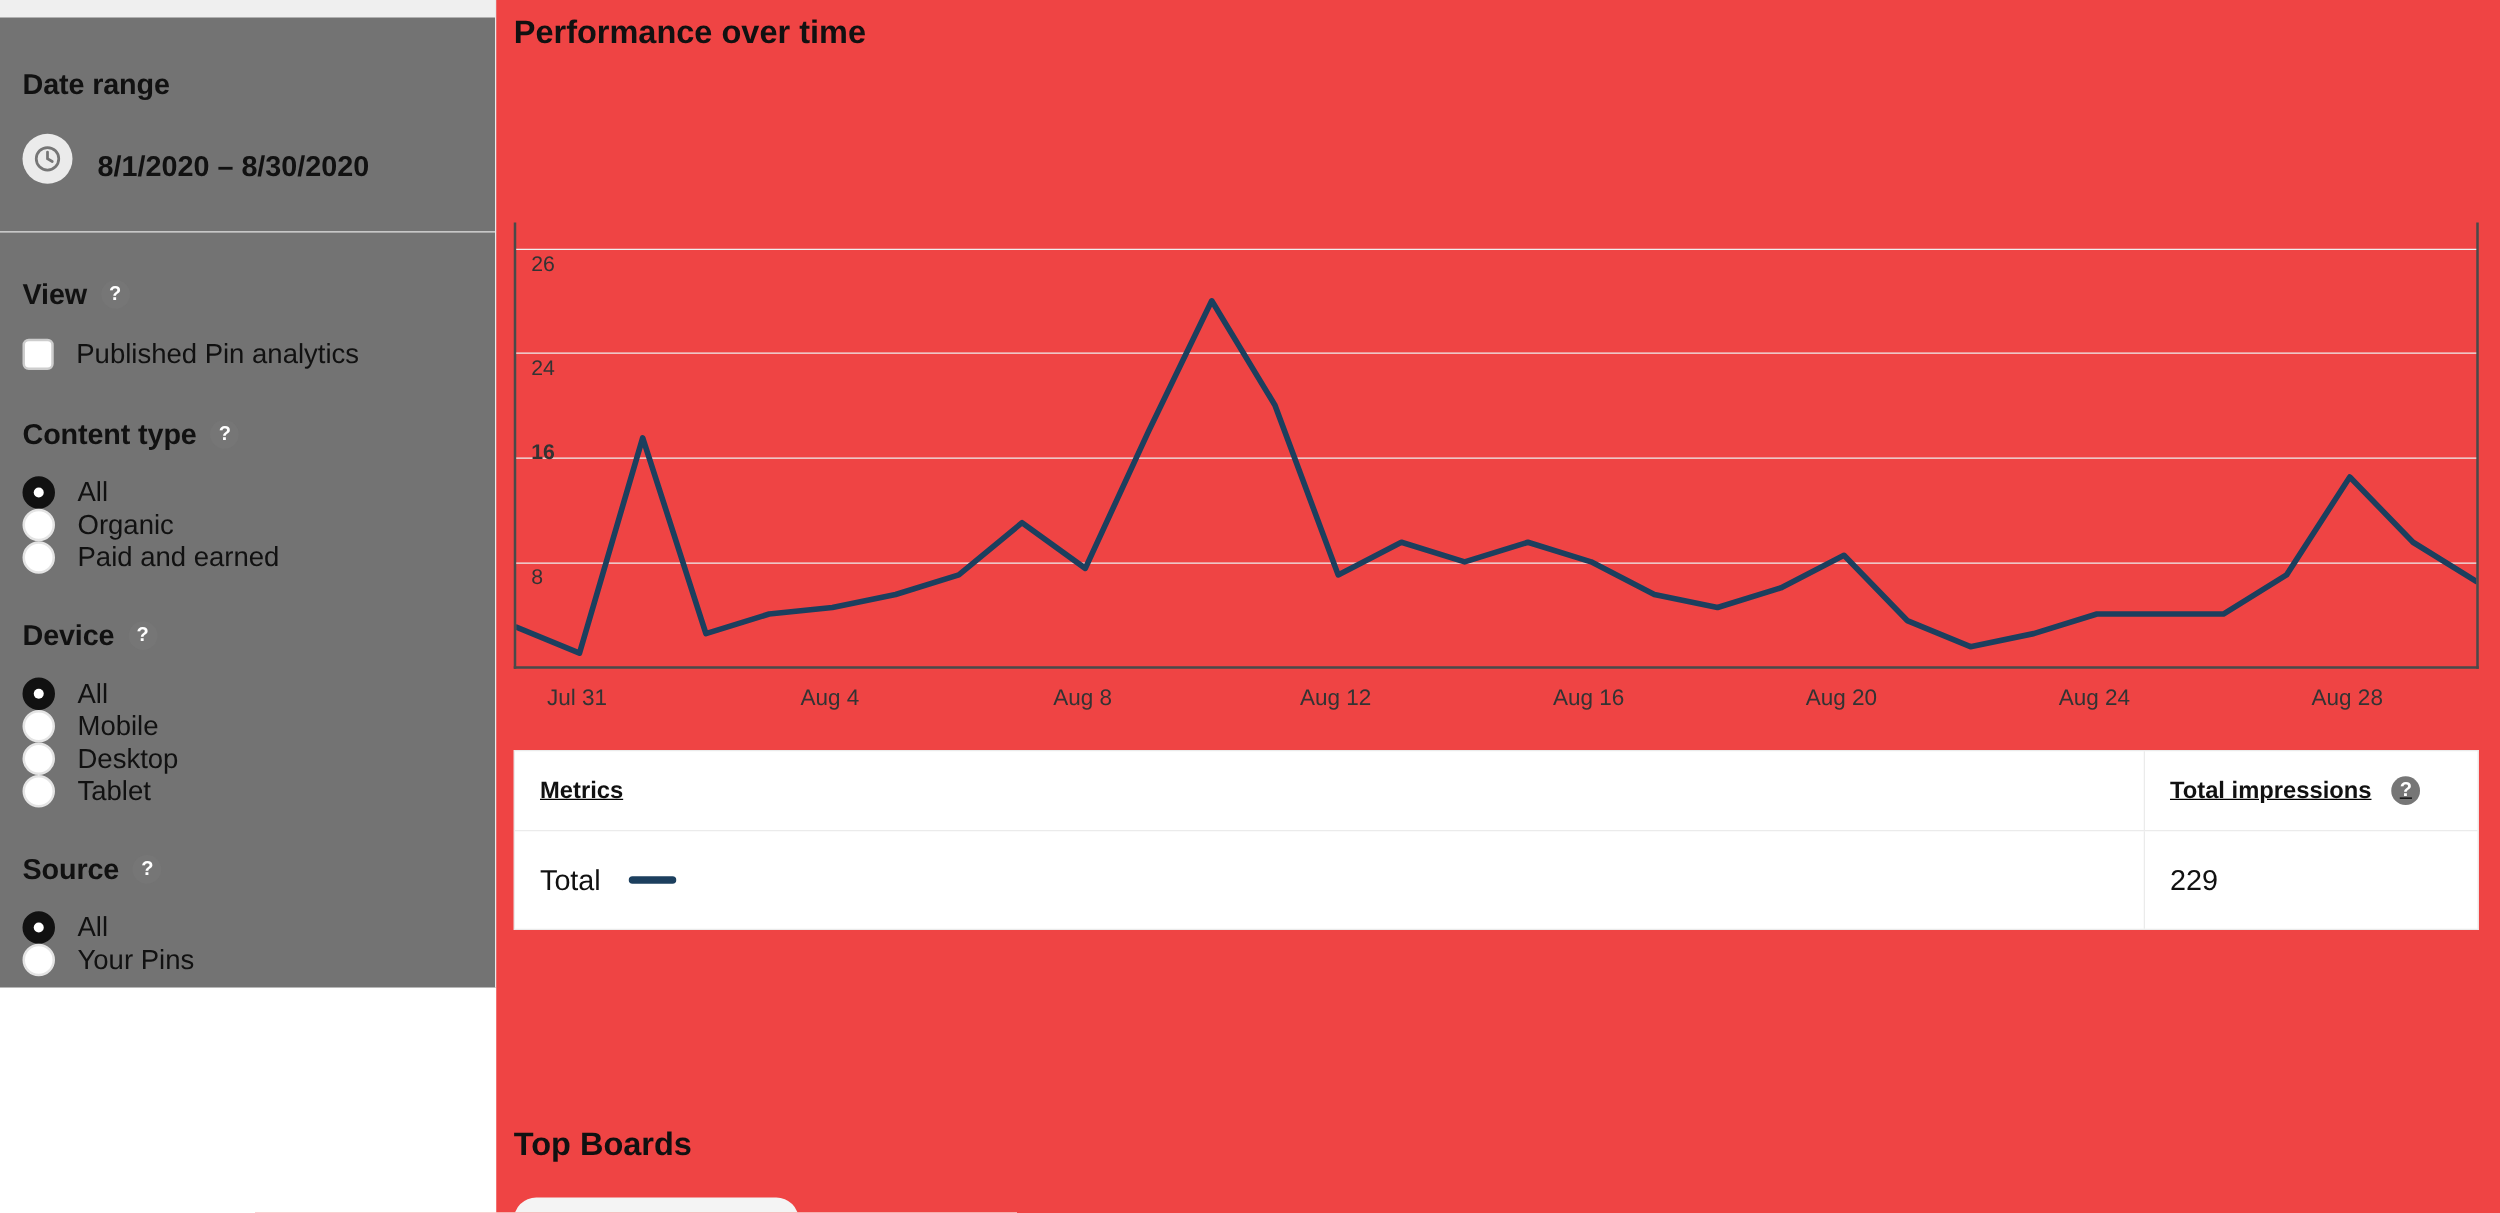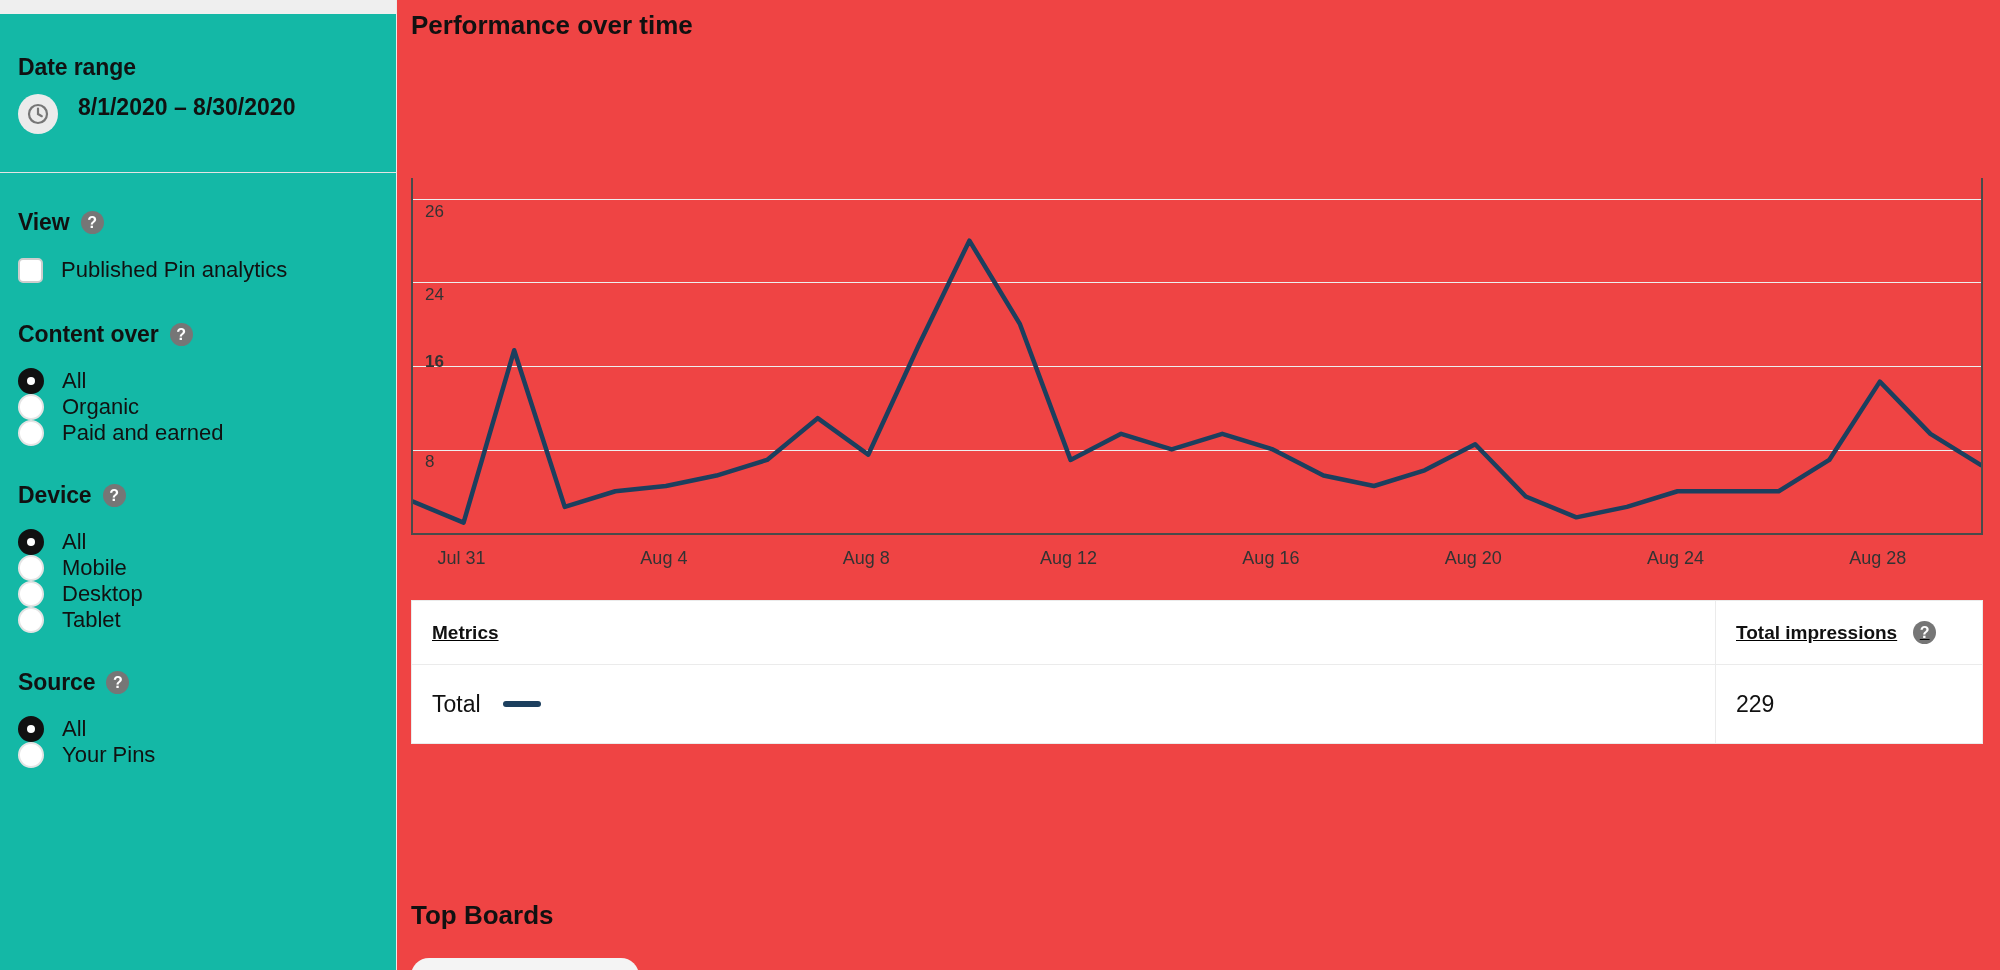--- a/index.html
+++ b/index.html
@@ -6,37 +6,37 @@
   html, body {
     width: 2000px; height: 970px;
     font-family: "Liberation Sans", sans-serif;
     background: #ffffff;
     overflow: hidden;
   }
   .app { display: flex; width: 2000px; height: 970px; position: relative; }
 
   
   .sidebar {
-    width: 397px; height: 970px;
-    background: #14b8a6;
+    width: 397px; height: 790px;
+    background: #737373;
     border-right: 1px solid #e9e9e9;
     position: relative;
     flex: 0 0 397px;
     overflow: hidden;
   }
   .sidebar-topstrip {
     height: 14px; width: 397px;
     background: #efefef;
   }
   .date-block { padding: 40px 0 0 18px; }
   .block-title {
     font-size: 23px; font-weight: bold; color: #111111;
     letter-spacing: -0.1px;
   }
-  .date-row { display: flex; align-items: flex-start; margin-top: 13px; }
+  .date-row { display: flex; align-items: flex-end; margin-top: 26px; }
   .clock-badge {
     width: 40px; height: 40px; border-radius: 50%;
     background: #ebebeb; display: flex; align-items: center;
     justify-content: center; flex: 0 0 40px;
   }
   .date-text {
     margin-left: 20px; font-size: 23px; font-weight: bold; color: #111111;
     white-space: nowrap;
   }
   .divider { height: 1px; background: #e4e4e4; margin-top: 38px; width: 397px; }
@@ -185,21 +185,21 @@
         <span class="help-icon">?</span>
       </div>
       <div class="opt-row" style="margin-top:21px;">
         <span class="cb"></span>
         <span class="opt-label">Published Pin analytics</span>
       </div>
     </div>
 
     <div class="section" style="margin-top:38px;">
       <div class="section-head">
-        <span class="block-title">Content over</span>
+        <span class="block-title">Content type</span>
         <span class="help-icon">?</span>
       </div>
       <div class="opt-row" style="margin-top:20px;">
         <span class="radio on"></span>
         <span class="opt-label">All</span>
       </div>
       <div class="opt-row">
         <span class="radio"></span>
         <span class="opt-label">Organic</span>
       </div>

